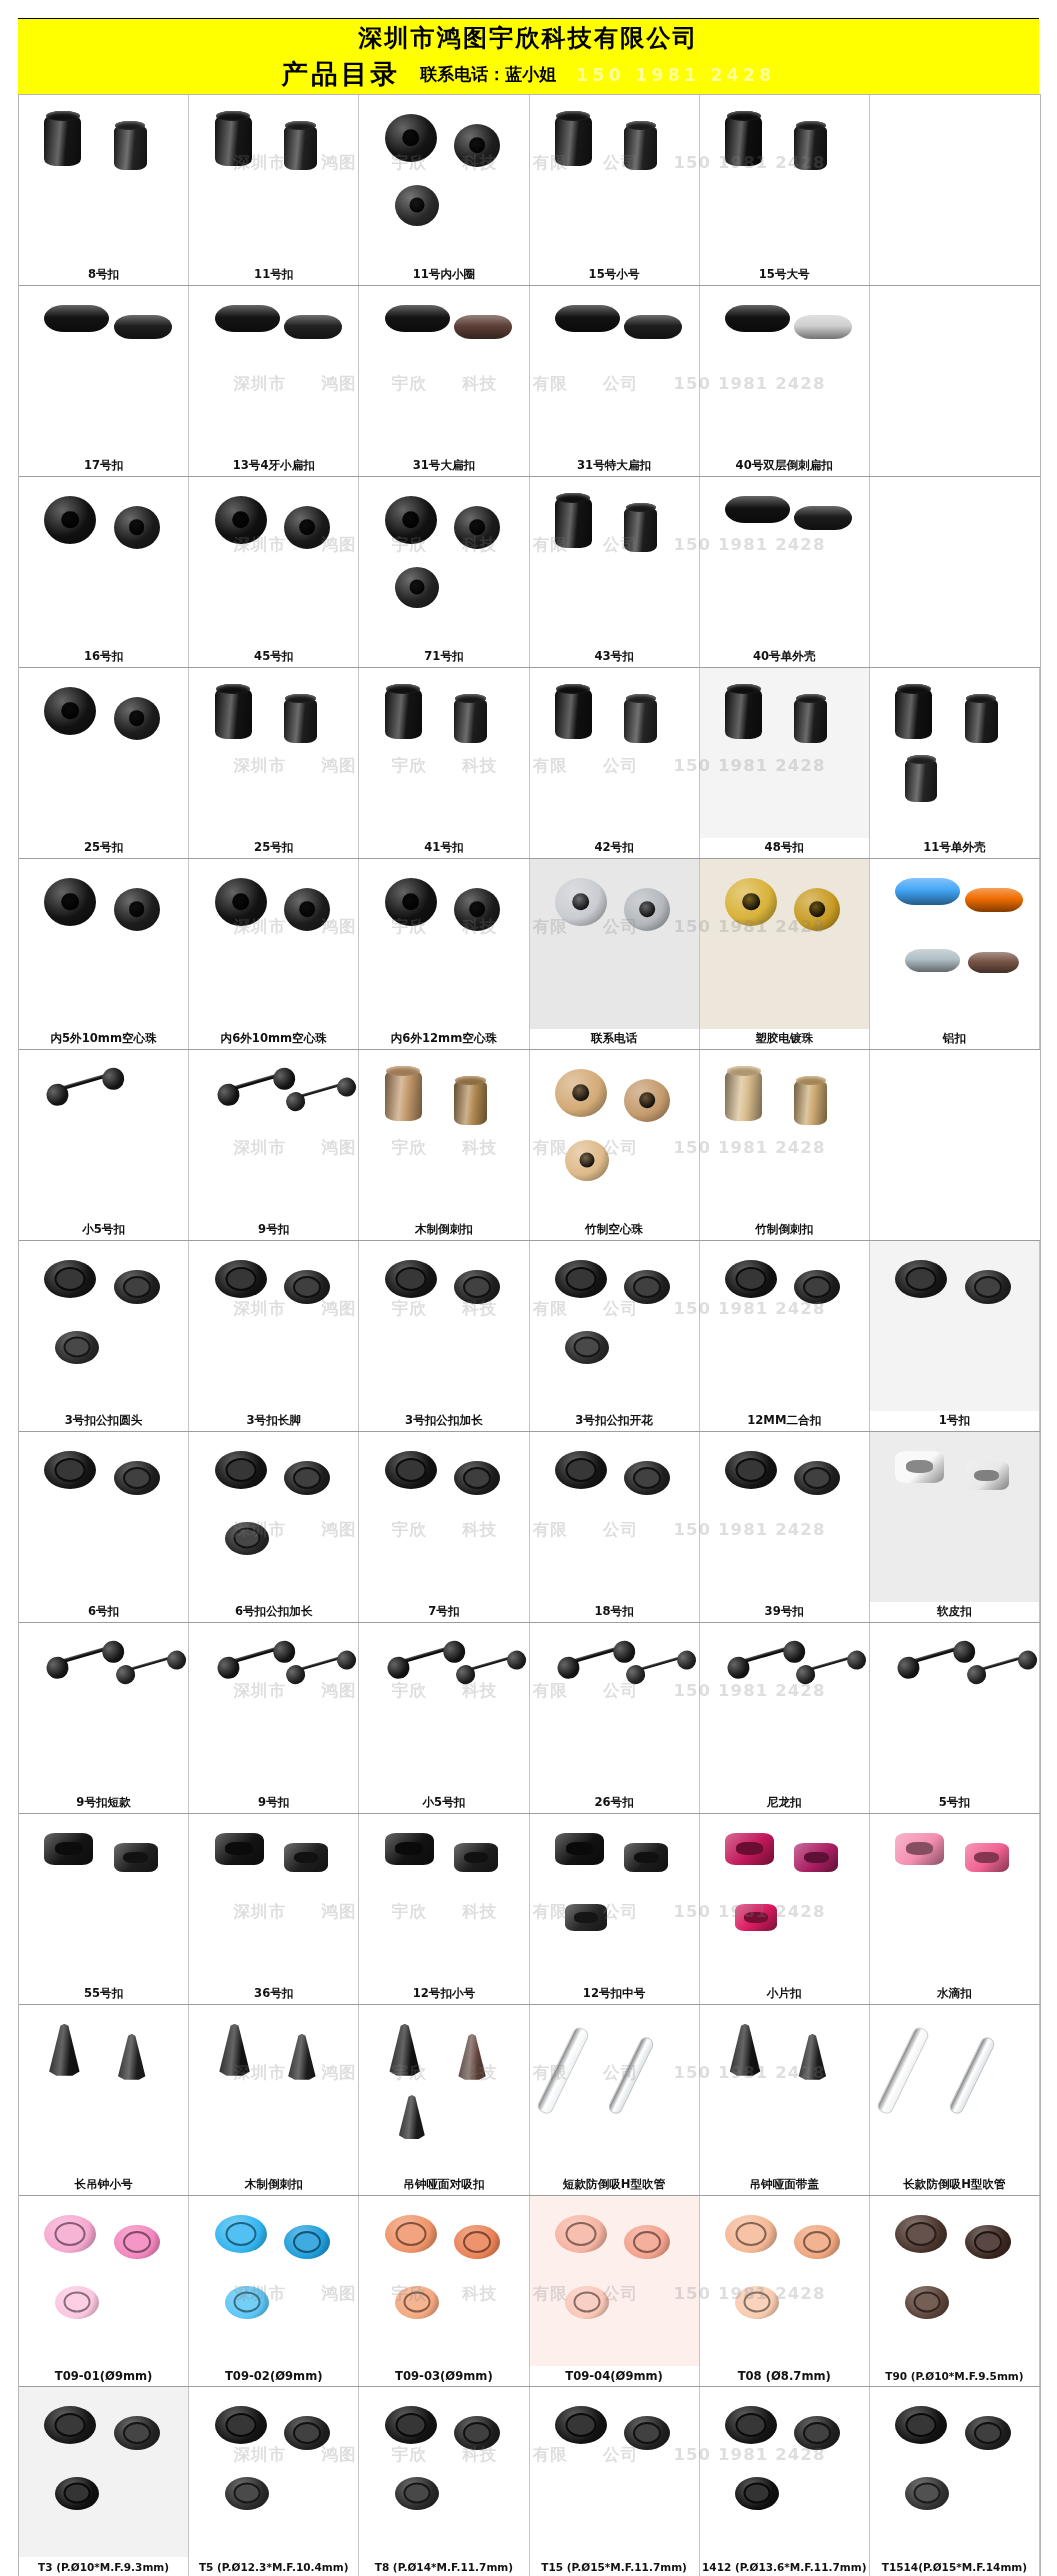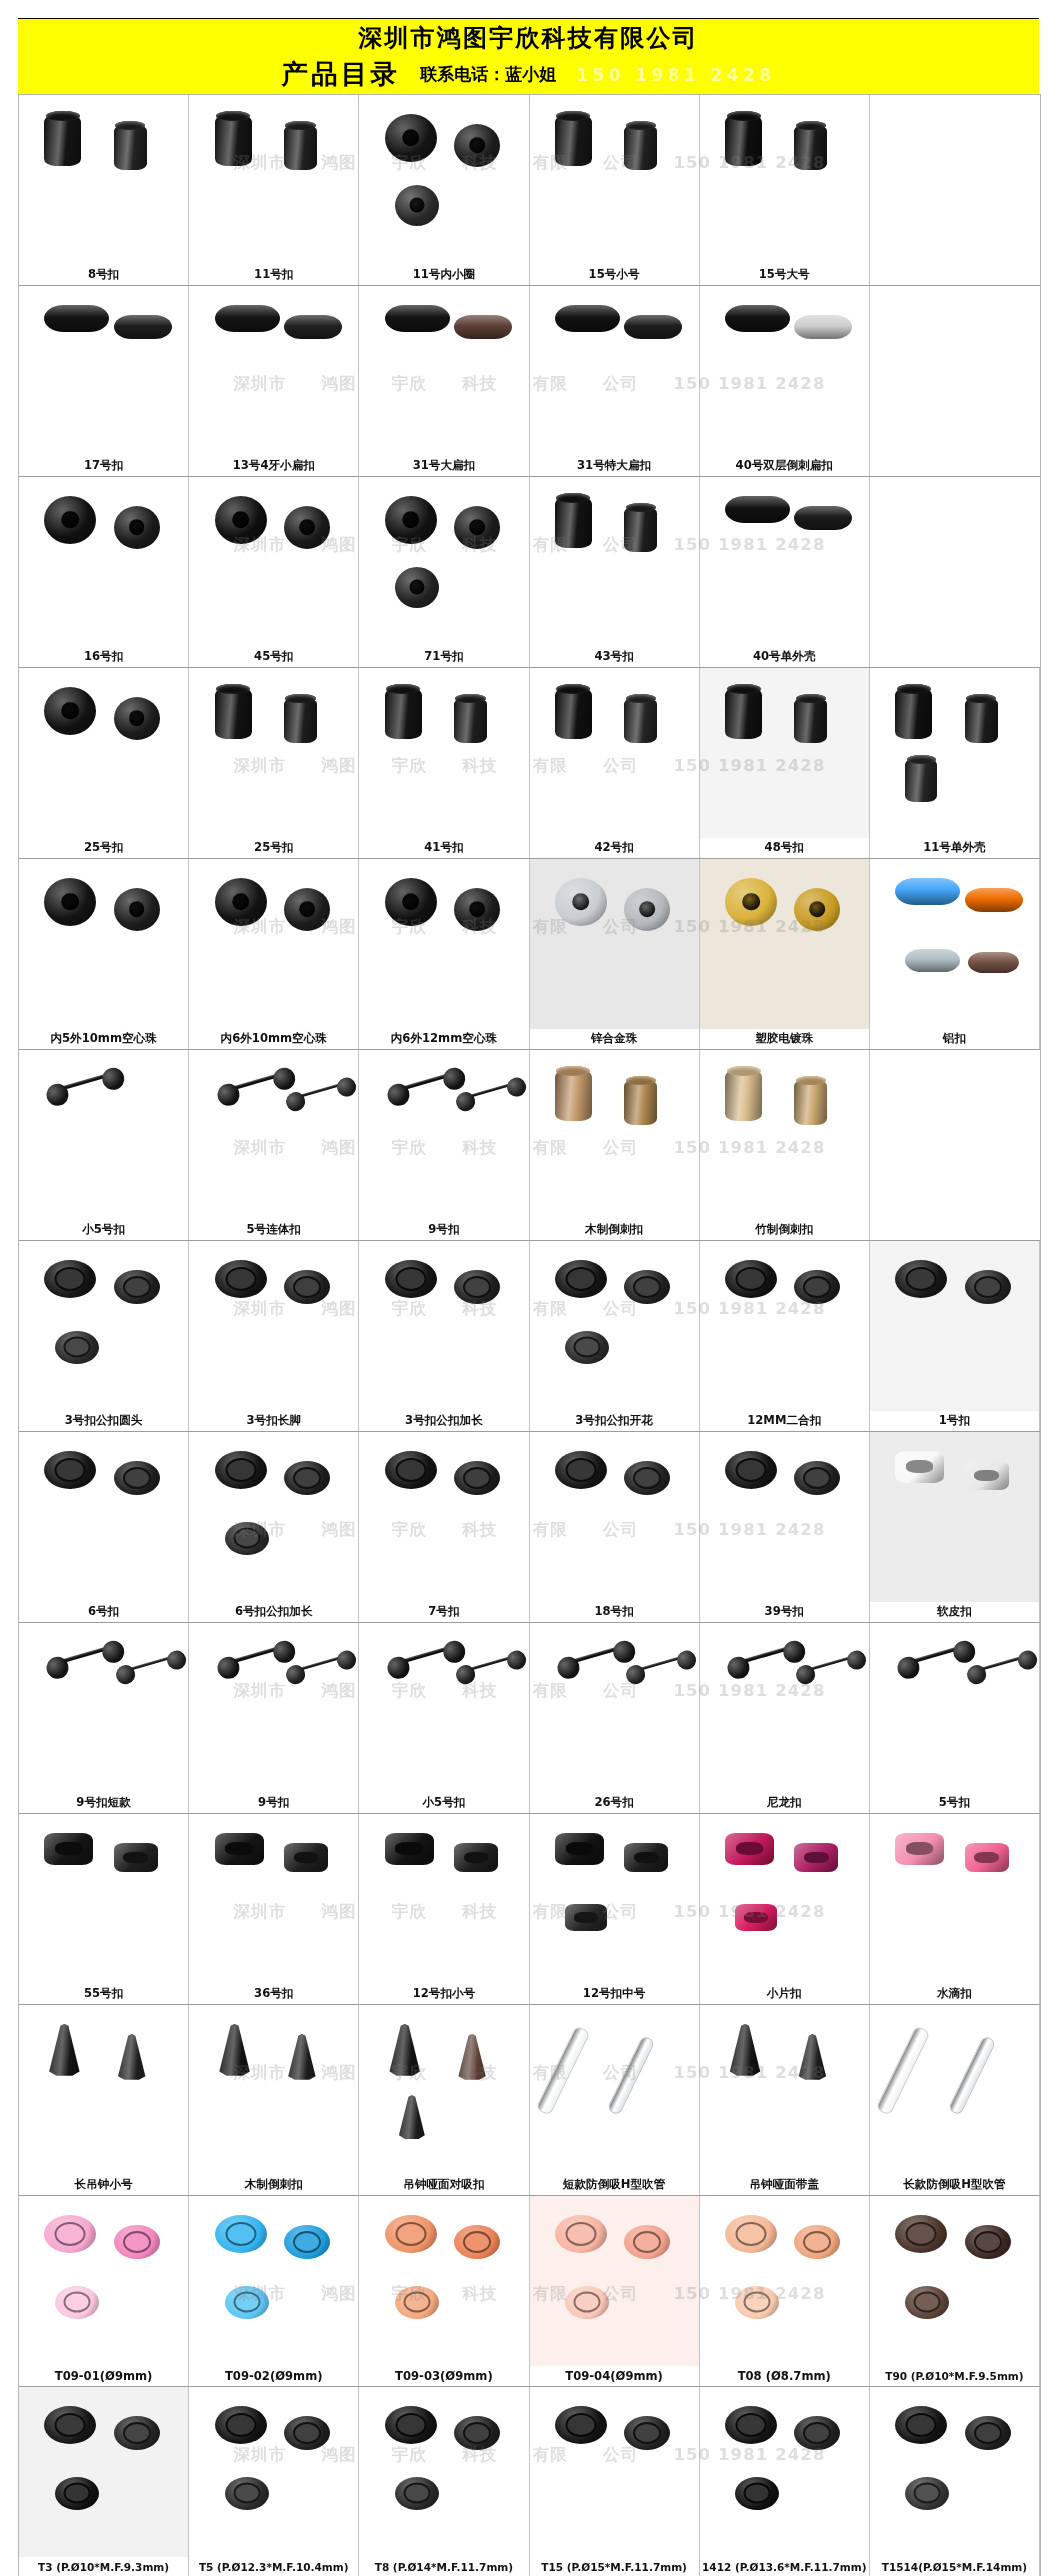--- a/index.html
+++ b/index.html
@@ -309,21 +309,21 @@
         </div>
         <div class="cell">
           <div class="photo" style="background: rgb(231, 231, 231);">
             <div class="shape" style="left: 15%; top: 11%; width: 52px; height: 48px; border-radius: 50%; background: radial-gradient(circle at 35% 30%, rgb(220, 222, 225), rgb(201, 204, 209) 55%, rgb(111, 112, 115) 95%);">
               <div style="position: absolute; left: 50%; top: 50%; width: 17.6px; height: 17.6px; transform: translate(-50%, -50%); border-radius: 50%; background: radial-gradient(circle at 40% 35%, rgb(111, 112, 115), rgb(0, 0, 0) 85%);"></div>
             </div>
             <div class="shape" style="left: 56%; top: 17%; width: 46px; height: 43px; border-radius: 50%; background: radial-gradient(circle at 35% 30%, rgb(206, 209, 212), rgb(180, 184, 189) 55%, rgb(99, 101, 104) 95%);">
               <div style="position: absolute; left: 50%; top: 50%; width: 15.7px; height: 15.7px; transform: translate(-50%, -50%); border-radius: 50%; background: radial-gradient(circle at 40% 35%, rgb(99, 101, 104), rgb(0, 0, 0) 85%);"></div>
             </div>
           </div>
-          <div class="clabel">锌合金珠</div>
+          <div class="clabel">联系电话</div>
         </div>
         <div class="cell">
           <div class="photo" style="background: rgb(236, 231, 218);">
             <div class="shape" style="left: 15%; top: 11%; width: 52px; height: 48px; border-radius: 50%; background: radial-gradient(circle at 35% 30%, rgb(230, 205, 127), rgb(217, 178, 58) 55%, rgb(119, 98, 32) 95%);">
               <div style="position: absolute; left: 50%; top: 50%; width: 17.6px; height: 17.6px; transform: translate(-50%, -50%); border-radius: 50%; background: radial-gradient(circle at 40% 35%, rgb(119, 98, 32), rgb(0, 0, 0) 85%);"></div>
             </div>
             <div class="shape" style="left: 56%; top: 17%; width: 46px; height: 43px; border-radius: 50%; background: radial-gradient(circle at 35% 30%, rgb(219, 190, 111), rgb(200, 155, 34) 55%, rgb(110, 85, 19) 95%);">
               <div style="position: absolute; left: 50%; top: 50%; width: 15.7px; height: 15.7px; transform: translate(-50%, -50%); border-radius: 50%; background: radial-gradient(circle at 40% 35%, rgb(110, 85, 19), rgb(0, 0, 0) 85%);"></div>
             </div>
           </div>
@@ -347,35 +347,20 @@
               <div style="position: absolute; left: 8%; top: 42%; width: 84%; height: 16%; border-radius: 4.4px; background: linear-gradient(rgb(102, 102, 102), rgb(20, 20, 20) 50%, rgb(11, 11, 11));"></div>
               <div style="position: absolute; left: 0px; top: 25%; width: 22px; height: 22px; border-radius: 50%; background: radial-gradient(circle at 35% 30%, rgb(102, 102, 102), rgb(20, 20, 20) 60%, rgb(11, 11, 11));"></div>
               <div style="position: absolute; top: 25%; width: 22px; height: 22px; border-radius: 50%; background: radial-gradient(circle at 35% 30%, rgb(102, 102, 102), rgb(20, 20, 20) 60%, rgb(11, 11, 11)); left: auto; right: 0px;"></div>
             </div>
           </div>
           <div class="clabel">小5号扣</div>
         </div>
         <div class="cell">
           <div class="photo">
             <div class="shape" style="left: 15%; top: 11%; width: 80px; height: 26px; transform: rotate(-16deg);">
-              <div style="position: absolute; left: 8%; top: 42%; width: 84%; height: 16%; border-radius: 4.4px; background: linear-gradient(rgb(102, 102, 102), rgb(19, 19, 19) 50%, rgb(10, 10, 10));"></div>
-              <div style="position: absolute; left: 0px; top: 25%; width: 22px; height: 22px; border-radius: 50%; background: radial-gradient(circle at 35% 30%, rgb(102, 102, 102), rgb(19, 19, 19) 60%, rgb(10, 10, 10));"></div>
-              <div style="position: absolute; top: 25%; width: 22px; height: 22px; border-radius: 50%; background: radial-gradient(circle at 35% 30%, rgb(102, 102, 102), rgb(19, 19, 19) 60%, rgb(10, 10, 10)); left: auto; right: 0px;"></div>
-            </div>
-            <div class="shape" style="left: 56%; top: 17%; width: 72px; height: 23px; transform: rotate(-16deg);">
-              <div style="position: absolute; left: 8%; top: 42%; width: 84%; height: 16%; border-radius: 4.4px; background: linear-gradient(rgb(108, 108, 108), rgb(29, 29, 29) 50%, rgb(16, 16, 16));"></div>
-              <div style="position: absolute; left: 0px; top: 25%; width: 19.4px; height: 19.4px; border-radius: 50%; background: radial-gradient(circle at 35% 30%, rgb(108, 108, 108), rgb(29, 29, 29) 60%, rgb(16, 16, 16));"></div>
-              <div style="position: absolute; top: 25%; width: 19.4px; height: 19.4px; border-radius: 50%; background: radial-gradient(circle at 35% 30%, rgb(108, 108, 108), rgb(29, 29, 29) 60%, rgb(16, 16, 16)); left: auto; right: 0px;"></div>
-            </div>
-          </div>
-          <div class="clabel">5号连体扣</div>
-        </div>
-        <div class="cell">
-          <div class="photo">
-            <div class="shape" style="left: 15%; top: 11%; width: 80px; height: 26px; transform: rotate(-16deg);">
               <div style="position: absolute; left: 8%; top: 42%; width: 84%; height: 16%; border-radius: 4.4px; background: linear-gradient(rgb(101, 101, 101), rgb(18, 18, 18) 50%, rgb(10, 10, 10));"></div>
               <div style="position: absolute; left: 0px; top: 25%; width: 22px; height: 22px; border-radius: 50%; background: radial-gradient(circle at 35% 30%, rgb(101, 101, 101), rgb(18, 18, 18) 60%, rgb(10, 10, 10));"></div>
               <div style="position: absolute; top: 25%; width: 22px; height: 22px; border-radius: 50%; background: radial-gradient(circle at 35% 30%, rgb(101, 101, 101), rgb(18, 18, 18) 60%, rgb(10, 10, 10)); left: auto; right: 0px;"></div>
             </div>
             <div class="shape" style="left: 56%; top: 17%; width: 72px; height: 23px; transform: rotate(-16deg);">
               <div style="position: absolute; left: 8%; top: 42%; width: 84%; height: 16%; border-radius: 4.4px; background: linear-gradient(rgb(107, 107, 107), rgb(28, 28, 28) 50%, rgb(15, 15, 15));"></div>
               <div style="position: absolute; left: 0px; top: 25%; width: 19.4px; height: 19.4px; border-radius: 50%; background: radial-gradient(circle at 35% 30%, rgb(107, 107, 107), rgb(28, 28, 28) 60%, rgb(15, 15, 15));"></div>
               <div style="position: absolute; top: 25%; width: 19.4px; height: 19.4px; border-radius: 50%; background: radial-gradient(circle at 35% 30%, rgb(107, 107, 107), rgb(28, 28, 28) 60%, rgb(15, 15, 15)); left: auto; right: 0px;"></div>
             </div>
           </div>
@@ -384,20 +369,34 @@
         <div class="cell">
           <div class="photo">
             <div class="shape" style="left: 15%; top: 11%; width: 37px; height: 52px; border-radius: 34% 34% 30% 30% / 16% 16% 14% 14%; background: linear-gradient(95deg, rgb(108, 85, 59), rgb(217, 189, 159) 42%, rgb(196, 154, 108) 60%, rgb(108, 85, 59));">
               <div style="position: absolute; left: 4%; top: -6%; width: 92%; height: 20%; border-radius: 50%; background: rgb(157, 123, 86); box-shadow: rgb(217, 189, 159) 0px 1.7px 3.3px inset;"></div>
             </div>
             <div class="shape" style="left: 56%; top: 17%; width: 33px; height: 46px; border-radius: 34% 34% 30% 30% / 16% 16% 14% 14%; background: linear-gradient(95deg, rgb(97, 75, 45), rgb(204, 178, 142) 42%, rgb(176, 136, 81) 60%, rgb(97, 75, 45));">
               <div style="position: absolute; left: 4%; top: -6%; width: 92%; height: 20%; border-radius: 50%; background: rgb(141, 109, 65); box-shadow: rgb(204, 178, 142) 0px 1.7px 3.3px inset;"></div>
             </div>
           </div>
           <div class="clabel">木制倒刺扣</div>
+        </div>
+        <div class="cell">
+          <div class="photo">
+            <div class="shape" style="left: 15%; top: 11%; width: 52px; height: 48px; border-radius: 50%; background: radial-gradient(circle at 35% 30%, rgb(226, 200, 167), rgb(211, 171, 119) 55%, rgb(116, 94, 65) 95%);">
+              <div style="position: absolute; left: 50%; top: 50%; width: 17.6px; height: 17.6px; transform: translate(-50%, -50%); border-radius: 50%; background: radial-gradient(circle at 40% 35%, rgb(116, 94, 65), rgb(0, 0, 0) 85%);"></div>
+            </div>
+            <div class="shape" style="left: 56%; top: 17%; width: 46px; height: 43px; border-radius: 50%; background: radial-gradient(circle at 35% 30%, rgb(217, 189, 159), rgb(196, 154, 108) 55%, rgb(108, 85, 59) 95%);">
+              <div style="position: absolute; left: 50%; top: 50%; width: 15.7px; height: 15.7px; transform: translate(-50%, -50%); border-radius: 50%; background: radial-gradient(circle at 40% 35%, rgb(108, 85, 59), rgb(0, 0, 0) 85%);"></div>
+            </div>
+            <div class="shape" style="left: 21%; top: 53%; width: 44px; height: 41px; border-radius: 50%; background: radial-gradient(circle at 35% 30%, rgb(234, 210, 179), rgb(222, 186, 138) 55%, rgb(122, 102, 76) 95%);">
+              <div style="position: absolute; left: 50%; top: 50%; width: 15px; height: 15px; transform: translate(-50%, -50%); border-radius: 50%; background: radial-gradient(circle at 40% 35%, rgb(122, 102, 76), rgb(0, 0, 0) 85%);"></div>
+            </div>
+          </div>
+          <div class="clabel">竹制空心珠</div>
         </div>
         <div class="cell">
           <div class="photo">
             <div class="shape" style="left: 15%; top: 11%; width: 37px; height: 52px; border-radius: 34% 34% 30% 30% / 16% 16% 14% 14%; background: linear-gradient(95deg, rgb(119, 103, 78), rgb(230, 211, 181) 42%, rgb(217, 188, 141) 60%, rgb(119, 103, 78));">
               <div style="position: absolute; left: 4%; top: -6%; width: 92%; height: 20%; border-radius: 50%; background: rgb(174, 150, 113); box-shadow: rgb(230, 211, 181) 0px 1.7px 3.3px inset;"></div>
             </div>
             <div class="shape" style="left: 56%; top: 17%; width: 33px; height: 46px; border-radius: 34% 34% 30% 30% / 16% 16% 14% 14%; background: linear-gradient(95deg, rgb(112, 92, 61), rgb(221, 198, 161) 42%, rgb(203, 168, 111) 60%, rgb(112, 92, 61));">
               <div style="position: absolute; left: 4%; top: -6%; width: 92%; height: 20%; border-radius: 50%; background: rgb(162, 134, 89); box-shadow: rgb(221, 198, 161) 0px 1.7px 3.3px inset;"></div>
             </div>
           </div>

